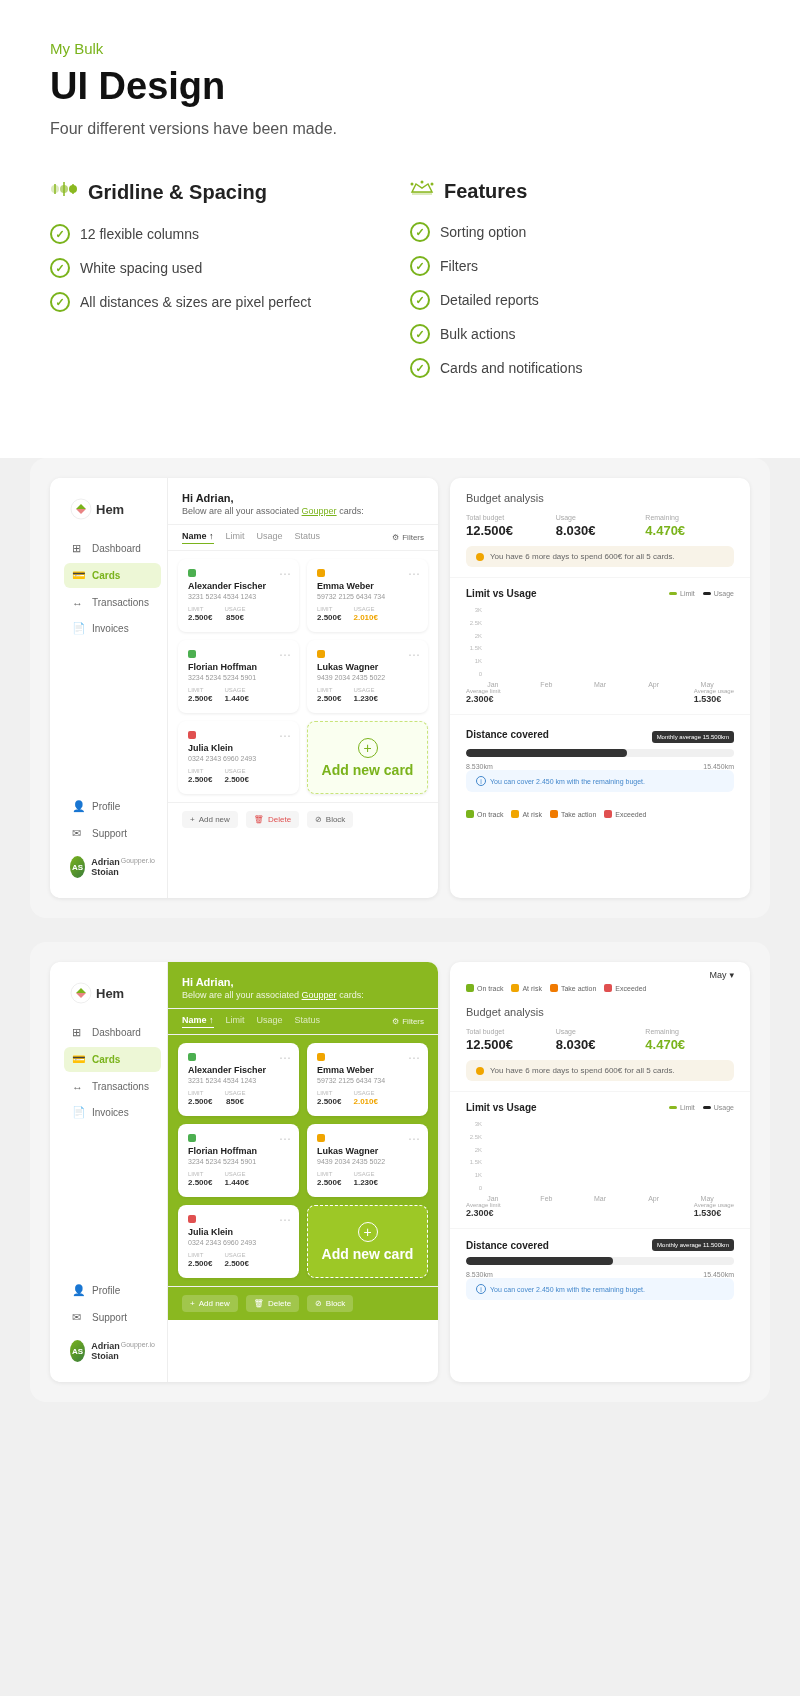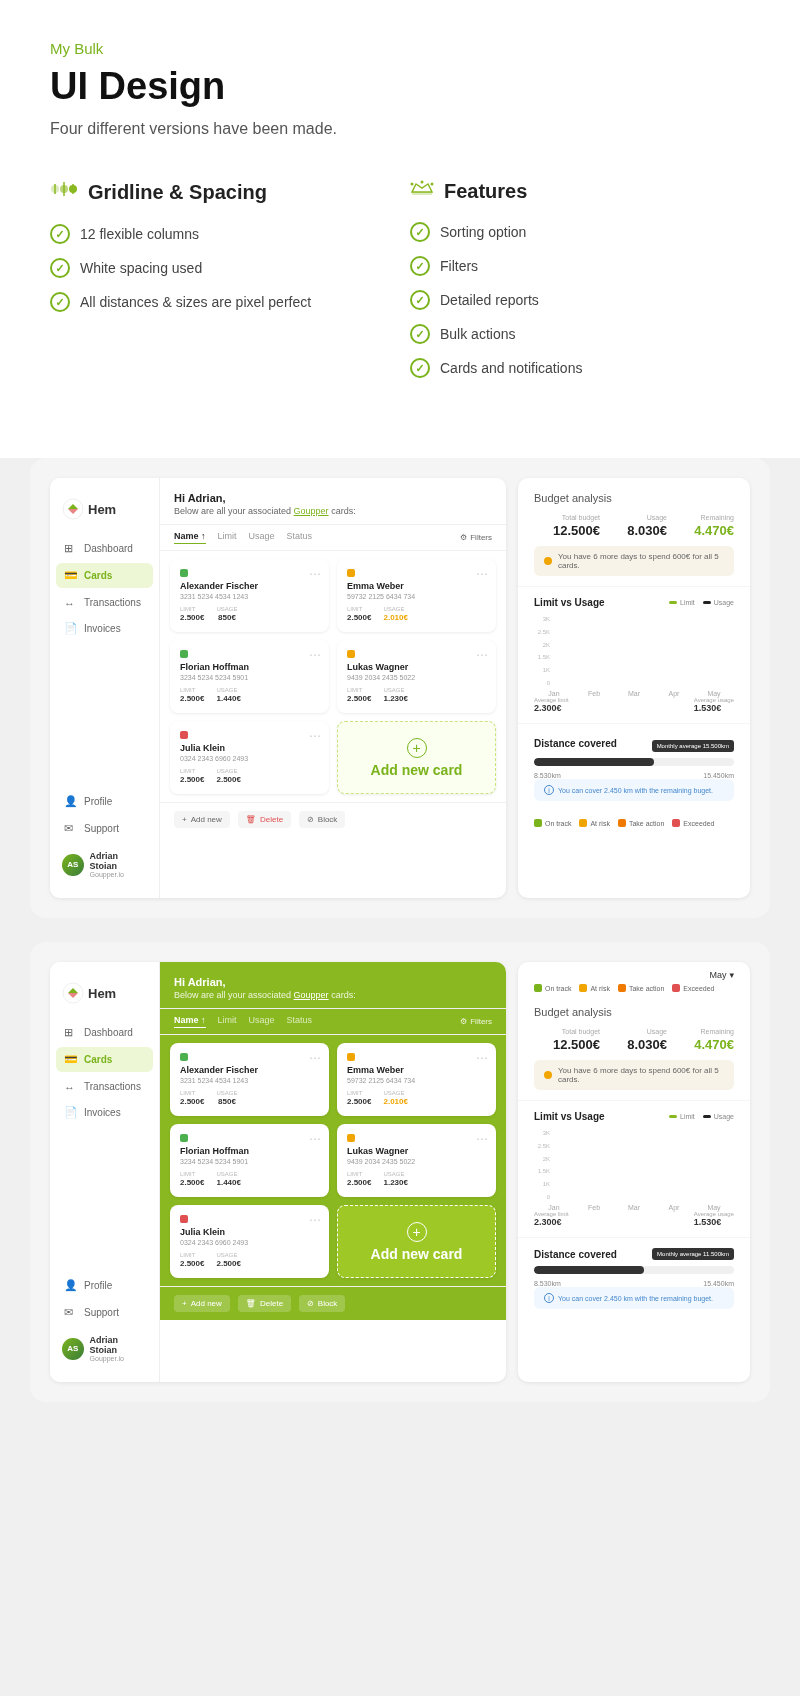--- a/index.html
+++ b/index.html
@@ -99,24 +99,25 @@
       margin-bottom: 24px;
       display: flex;
       gap: 12px;
       overflow: hidden;
     }
 
     
     .preview-left {
       background: #fff;
       border-radius: 10px;
-      width: 456px;
+      width: 388px;
       flex-shrink: 0;
       overflow: hidden;
       box-shadow: 0 1px 4px rgba(0,0,0,0.08);
+      padding-left: 8px;
     }
 
     
     .preview-inner {
       display: flex;
       height: 420px;
     }
 
     .sidebar {
       width: 110px;
@@ -198,21 +199,21 @@
       display: flex;
       align-items: center;
       justify-content: center;
       color: #fff;
       font-size: 8px;
       font-weight: bold;
     }
 
     .user-info {
       display: flex;
-      flex-direction: column;
+      flex-direction: row;
     }
 
     .user-name {
       font-size: 9px;
       font-weight: 600;
       color: #333;
     }
 
     .user-sub {
       font-size: 7px;
@@ -456,21 +457,20 @@
       font-size: 11px;
       color: #555;
       margin-bottom: 10px;
     }
 
     .budget-stats {
       display: grid;
       grid-template-columns: 1fr 1fr 1fr;
       gap: 1px;
       margin-bottom: 8px;
-      text-align: right;
     }
 
     .stat-item {
       display: flex;
       flex-direction: column;
     }
 
     .stat-label {
       font-size: 7px;
       color: #aaa;

